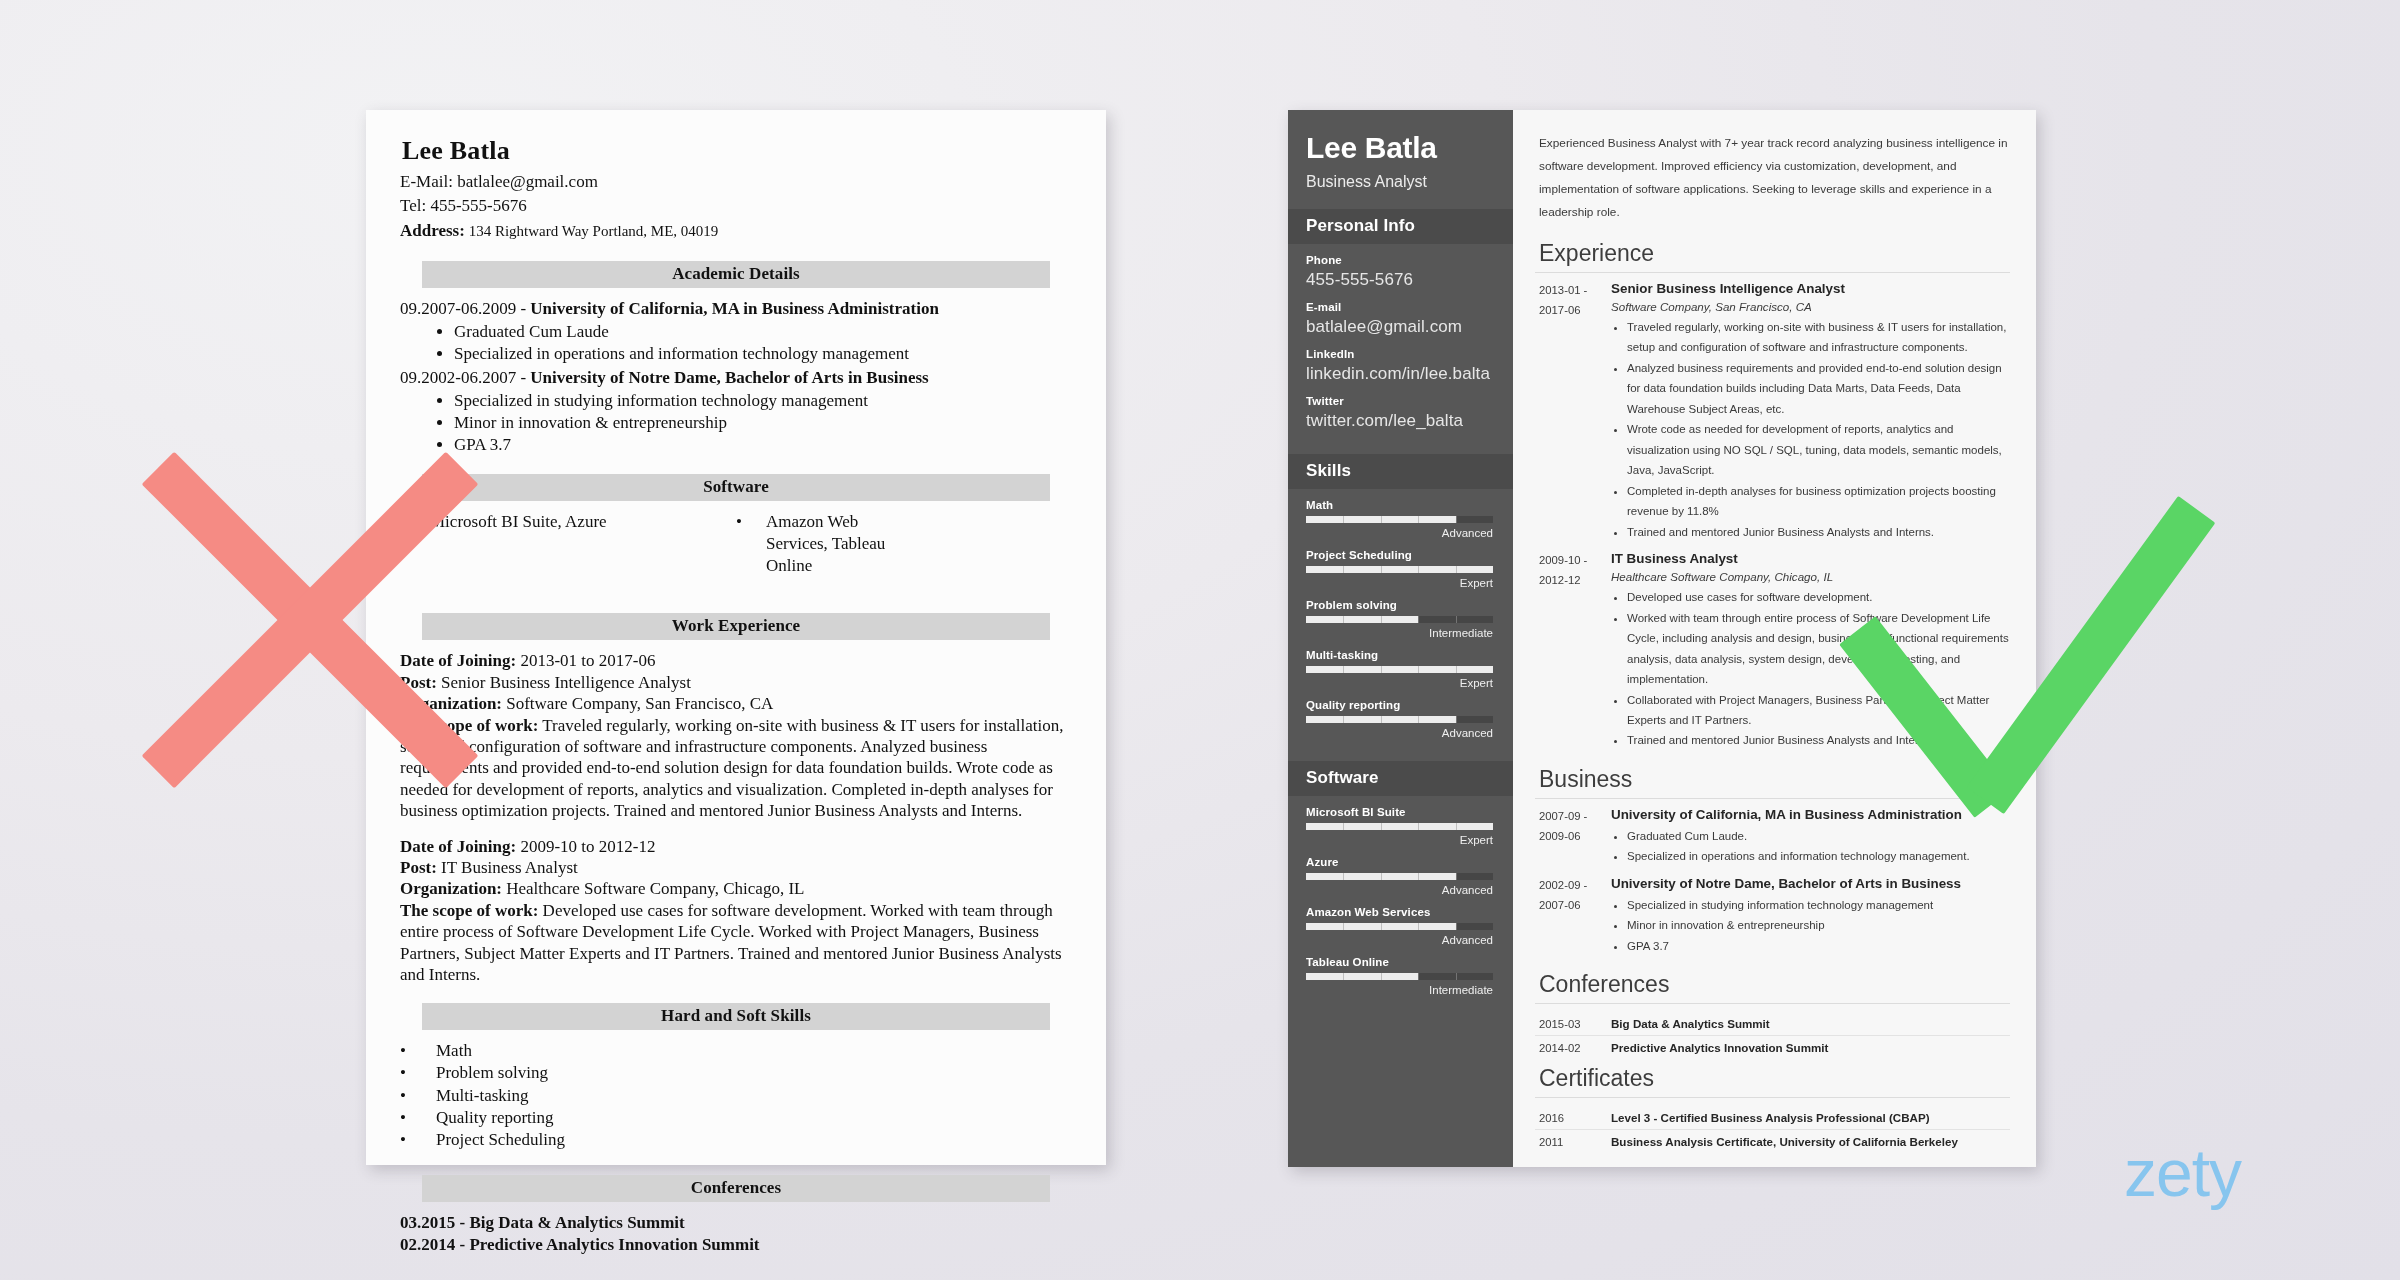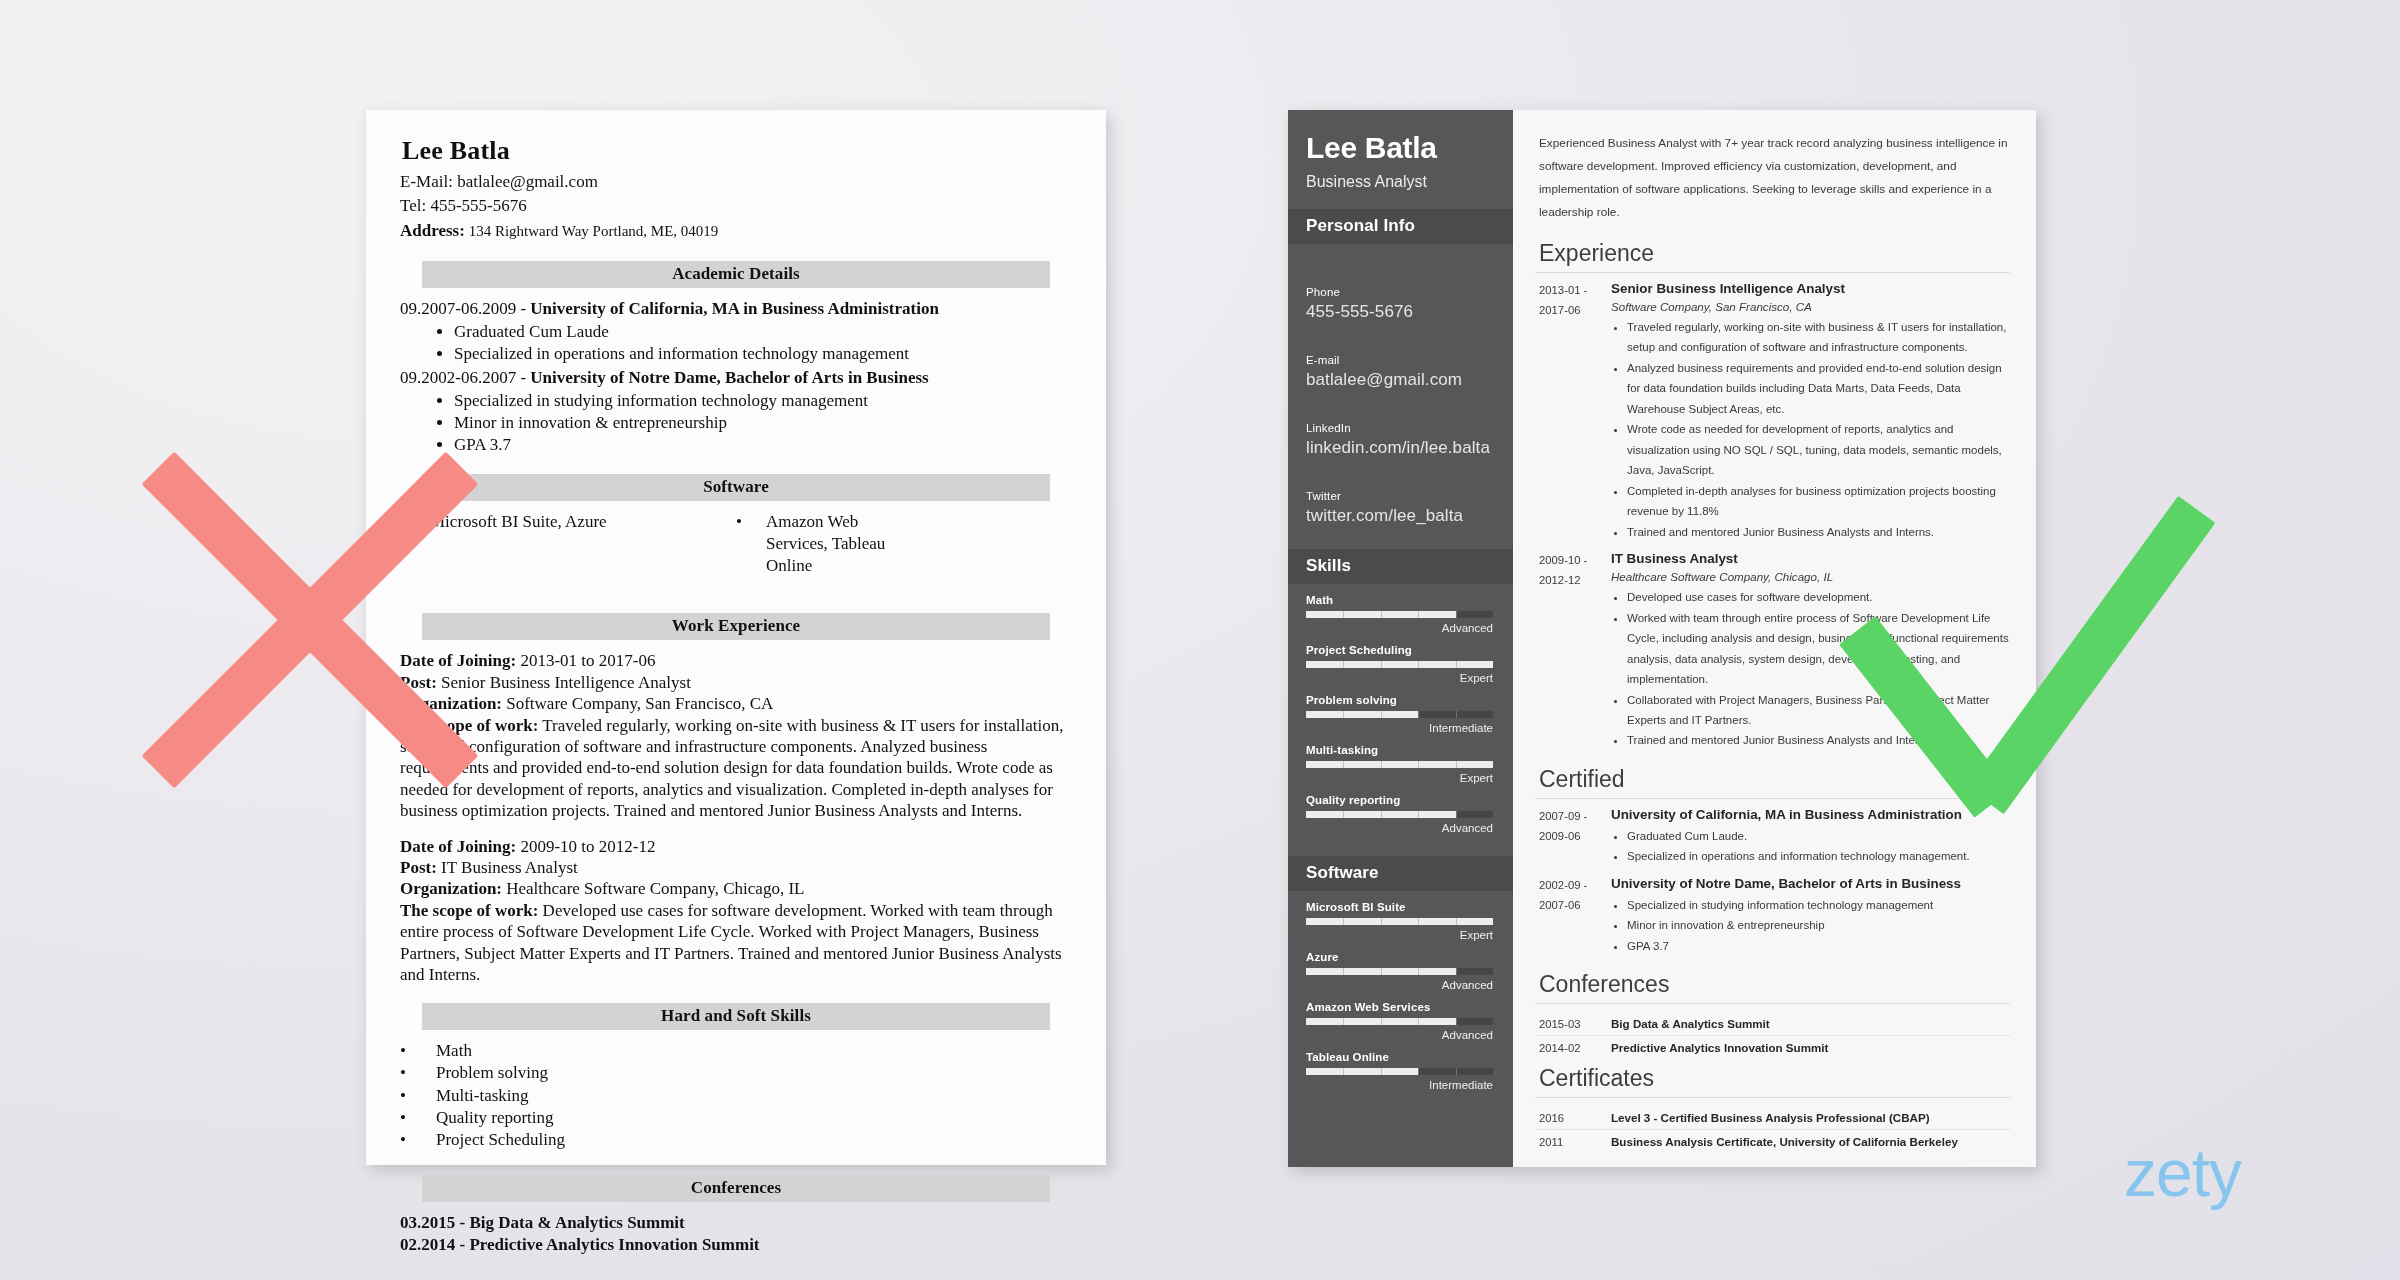--- a/index.html
+++ b/index.html
@@ -54,21 +54,21 @@
   #good-resume{left:1288px;top:110px;width:748px;height:1057px;background:#f7f7f7;display:flex;}
   .gr-side{width:225px;background:#575757;color:#fff;flex:0 0 225px;}
   .gr-main{flex:1;background:#f7f7f7;padding:16px 26px 0 22px;box-sizing:border-box;}
 
   .gr-head{padding:22px 20px 18px 18px;}
   .gr-name{font-size:30px;font-weight:bold;line-height:1.05;letter-spacing:-.3px;margin:0;}
   .gr-role{font-size:16px;margin-top:9px;color:#ececec;font-weight:normal;}
   .gr-sec-head{background:#4b4b4b;font-size:17px;font-weight:bold;padding:7px 0 8px 18px;letter-spacing:.1px;}
   .gr-body{padding:10px 20px 12px 18px;}
   .gr-field{margin-bottom:11px;}
-  .gr-field .k{font-size:11.5px;font-weight:normal;letter-spacing:.15px;margin-bottom:4px;margin-top:32px;}
+  .gr-field .k{font-size:11.5px;font-weight:bold;letter-spacing:.15px;margin-bottom:4px;}
   .gr-field .v{font-size:17px;color:#e6e6e6;letter-spacing:.1px;}
   .gr-skill{margin-bottom:10px;}
   .gr-skill .lbl{font-size:11.5px;font-weight:bold;margin-bottom:5px;letter-spacing:.1px;}
   .gr-track{height:7px;background:#464646;position:relative;overflow:hidden;}
   .gr-track i{position:absolute;left:0;top:0;bottom:0;background:#ededed;display:block;}
   .gr-track u{position:absolute;top:0;bottom:0;width:1px;background:#9a9a9a;opacity:.55;}
   .gr-level{font-size:11.5px;text-align:right;color:#efefef;margin-top:4px;}
 
   .gr-summary{font-size:11.8px;line-height:1.95;color:#3a3a3a;padding:6px 2px 10px 4px;}
   .gr-h2{font-size:23px;color:#3d3d3d;padding:6px 0 5px 4px;border-bottom:1px solid #dcdcdc;margin-bottom:8px;font-weight:normal;}
@@ -336,21 +336,21 @@
             <div class="gr-org">Healthcare Software Company, Chicago, IL</div>
             <ul class="gr-ul">
               <li>Developed use cases for software development.</li>
               <li>Worked with team through entire process of Software Development Life Cycle, including analysis and design, business and functional requirements analysis, data analysis, system design, development, testing, and implementation.</li>
               <li>Collaborated with Project Managers, Business Partners, Subject Matter Experts and IT Partners.</li>
               <li>Trained and mentored Junior Business Analysts and Interns.</li>
             </ul>
           </div>
         </div>
       </div>
-    <div class="gr-h2">Certified</div>
+    <div class="gr-h2">Business</div>
     <div id="gr-edu">
         <div class="gr-item">
           <div class="gr-date">
             <div>2007-09 -</div>
             <div>2009-06</div>
           </div>
           <div class="gr-cont">
             <div class="gr-title">University of California, MA in Business Administration</div>
             <ul class="gr-ul">
               <li>Graduated Cum Laude.</li>

